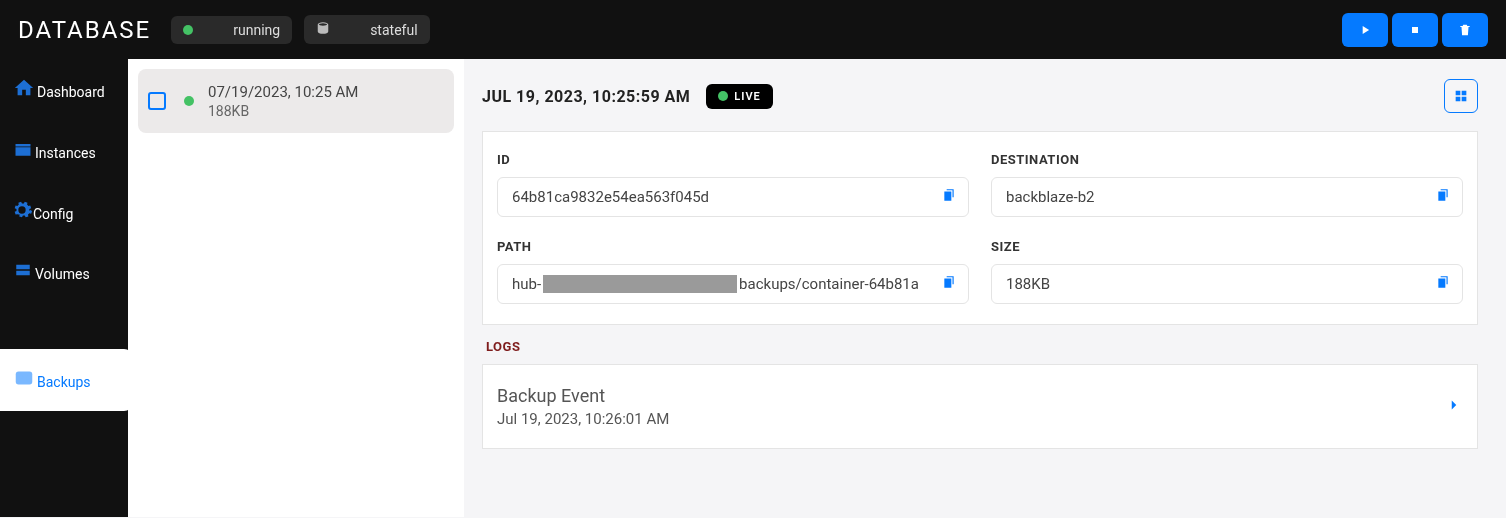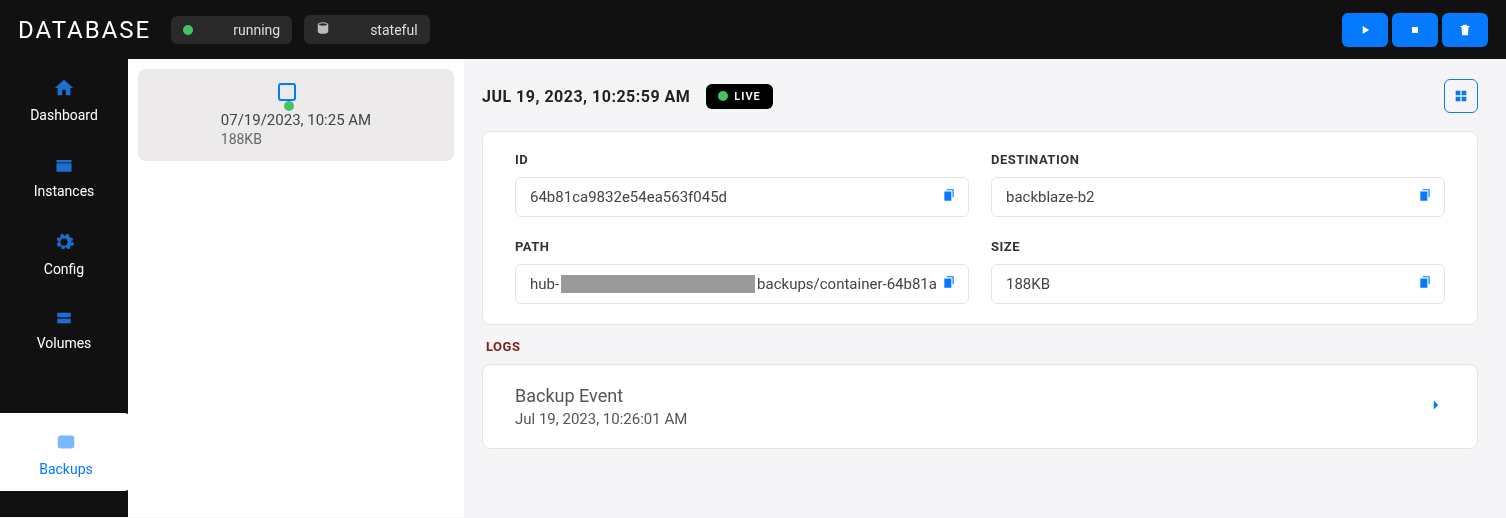--- a/index.html
+++ b/index.html
@@ -12,40 +12,40 @@
     .dot { width:10px; height:10px; border-radius:50%; margin-right:8px; }
     .dot-green { background:#44c265; }
     .chip .db-icon { margin-right:8px; }
     .spacer { flex:1; }
     .btn-grp { display:flex; gap:4px; }
     .btn-blue { background:#057aff; color:#fff; width:46px; height:34px; display:flex; align-items:center; justify-content:center; border-radius:6px; cursor:pointer; }
 
     
     .layout { display:flex; height:458px; }
     .sidebar { width:128px; background:#111; display:flex; flex-direction:column; }
-    .nav-item { color:#fff; display:flex; flex-direction:column; align-items:center; padding:18px 11px 14px; font-size:14px; cursor:pointer; }
+    .nav-item { color:#fff; display:flex; flex-direction:row; align-items:center; padding:18px 11px 14px; font-size:14px; cursor:pointer; }
     .nav-item svg { margin-bottom:8px; }
     .nav-item.active { background:#fff; color:#057aff; border-radius:0 8px 8px 0; margin-right:-4px; width:132px;margin-top:48px; }
     .nav-item.active svg path, .nav-item.active svg rect { fill:#7ab8ff; }
 
     .list { width:336px; background:#fff; padding:10px; }
-    .list-item { display:flex; align-items:center; background:#eceaea; border-radius:8px; padding:14px 10px; cursor:pointer;flex-direction:column; }
+    .list-item { display:flex; align-items:center; background:#eceaea; border-radius:8px; padding:14px 10px; cursor:pointer; }
     .list-item .cb { width:18px; height:18px; border:2px solid #057aff; border-radius:3px; margin-right:18px; }
     .list-item .ldot { width:10px; height:10px; border-radius:50%; background:#44c265; margin-right:14px; }
     .list-item .txt1 { font-size:15px; color:#444; }
     .list-item .txt2 { font-size:14px; color:#666; margin-top:2px; }
 
     .main { flex:1; padding:20px 28px 20px 18px; overflow:auto; }
     .main-head { display:flex; align-items:center; margin-bottom:18px; }
     .main-title { font-size:16px; font-weight:700; letter-spacing:0.5px; color:#222; }
     .live { margin-left:16px; background:#000; color:#fff; padding:6px 12px; border-radius:6px; font-size:11px; font-weight:600; display:flex; align-items:center; letter-spacing:1px; }
     .live .dot { margin-right:6px; }
     .sq-btn { margin-left:auto; width:34px; height:34px; border:1px solid #057aff; border-radius:6px; display:flex; align-items:center; justify-content:center; cursor:pointer; }
 
-    .card { background:#fff; border:1px solid #e4e4e4; border-radius:8px; padding:20px 32px; margin-bottom:14px; }
+    .card { background:#fff; border:1px solid #e4e4e4; border-radius:0; padding:20px 14px; margin-bottom:14px; }
     .grid { display:grid; grid-template-columns:1fr 1fr; gap:22px 22px; }
     .field-label { font-size:13px; font-weight:700; letter-spacing:0.5px; color:#333; margin-bottom:10px; }
     .field-val { border:1px solid #e4e4e4; border-radius:6px; height:40px; display:flex; align-items:center; padding:0 14px; font-size:15px; color:#444; position:relative; }
     .copy { position:absolute; right:12px; cursor:pointer; }
     .redact { display:inline-block; width:194px; height:18px; background:#9a9a9a; margin:0 2px; vertical-align:middle; }
 
     .logs-label { font-size:13px; font-weight:700; letter-spacing:0.5px; color:#7f1d1d; margin:6px 0 10px 4px; }
     .log-row { display:flex; align-items:center; justify-content:space-between; }
     .log-title { font-size:18px; color:#555; }
     .log-time { font-size:15px; color:#555; margin-top:4px; }

